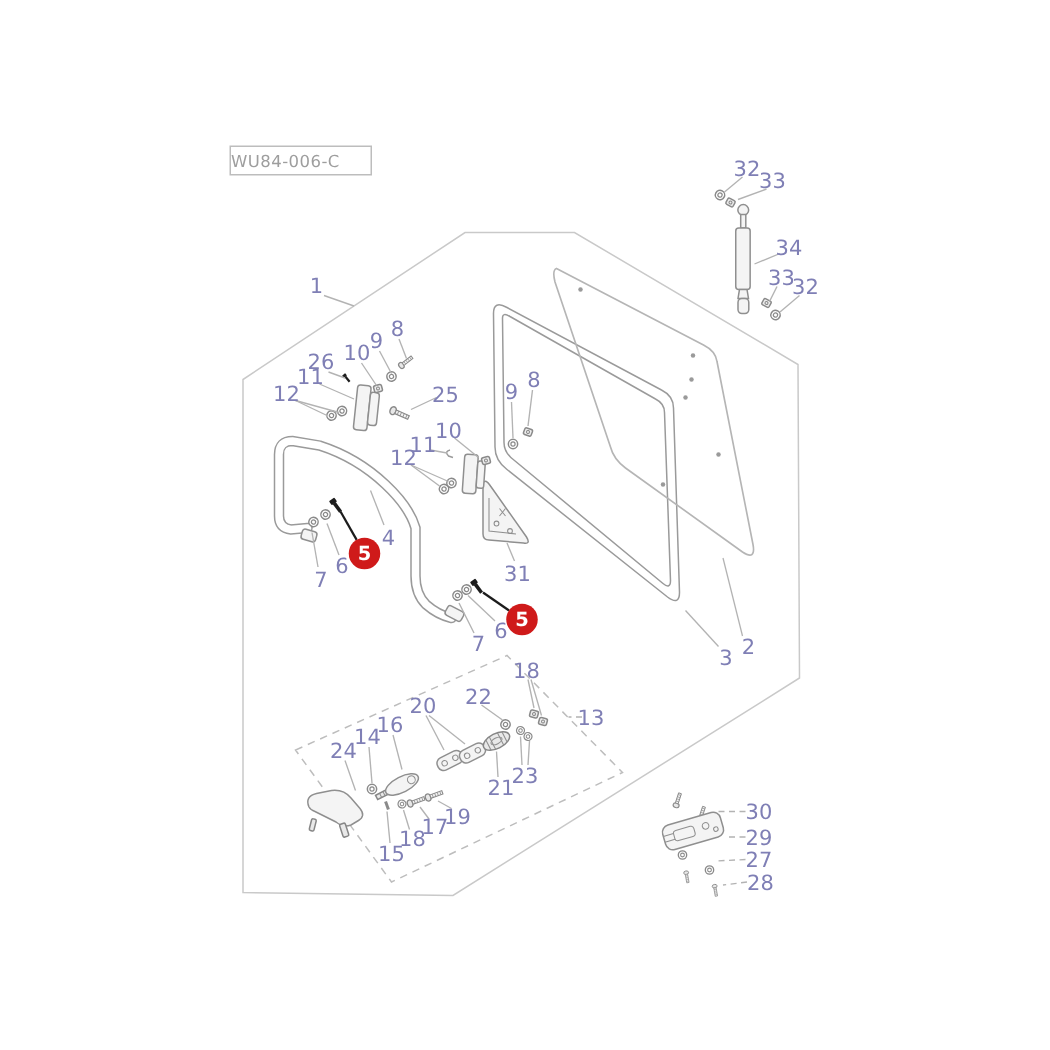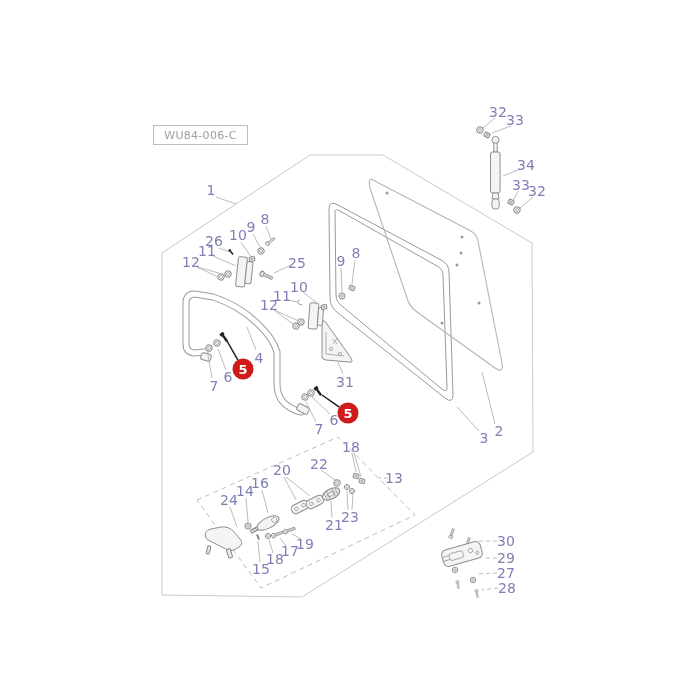--- a/index.html
+++ b/index.html
@@ -1,19 +1,19 @@
 <!DOCTYPE html>
 <html><head>
 <meta charset="utf-8">
 <style>
   html,body{margin:0;padding:0;background:#ffffff;}
   body{width:700px;height:700px;position:relative;font-family:"DejaVu Sans",sans-serif;overflow:hidden;}
   .stage{position:absolute;inset:0;}
   .code-box{position:absolute;left:153px;top:97px;width:93px;height:18px;border:1px solid #bdbdbd;
-            color:#9e9e9e;font-size:11px;letter-spacing:.3px;display:flex;align-items:center;justify-content:center;background:#fff;margin-top:28px;}
+            color:#9e9e9e;font-size:11px;letter-spacing:.3px;display:flex;align-items:center;justify-content:flex-start;background:#fff;}
   svg{position:absolute;left:0;top:0;}
   .faint{fill:none;stroke:#c9c9c9;stroke-width:1;}
   .glass{fill:none;stroke:#b5b5b5;stroke-width:1.1;}
   .mid{fill:none;stroke:#9a9a9a;stroke-width:1;}
   .pf{fill:#f4f4f4;stroke:#8f8f8f;stroke-width:1;}
   .pfd{fill:#e9e9e9;stroke:#868686;stroke-width:1;}
   .thin{fill:none;stroke:#8f8f8f;stroke-width:.7;}
   .dash{fill:none;stroke:#bdbdbd;stroke-width:1;stroke-dasharray:5 4;}
   #callouts text{font-size:14px;text-anchor:middle;}
   #markers text{font-size:13px;font-weight:700;text-anchor:middle;}

